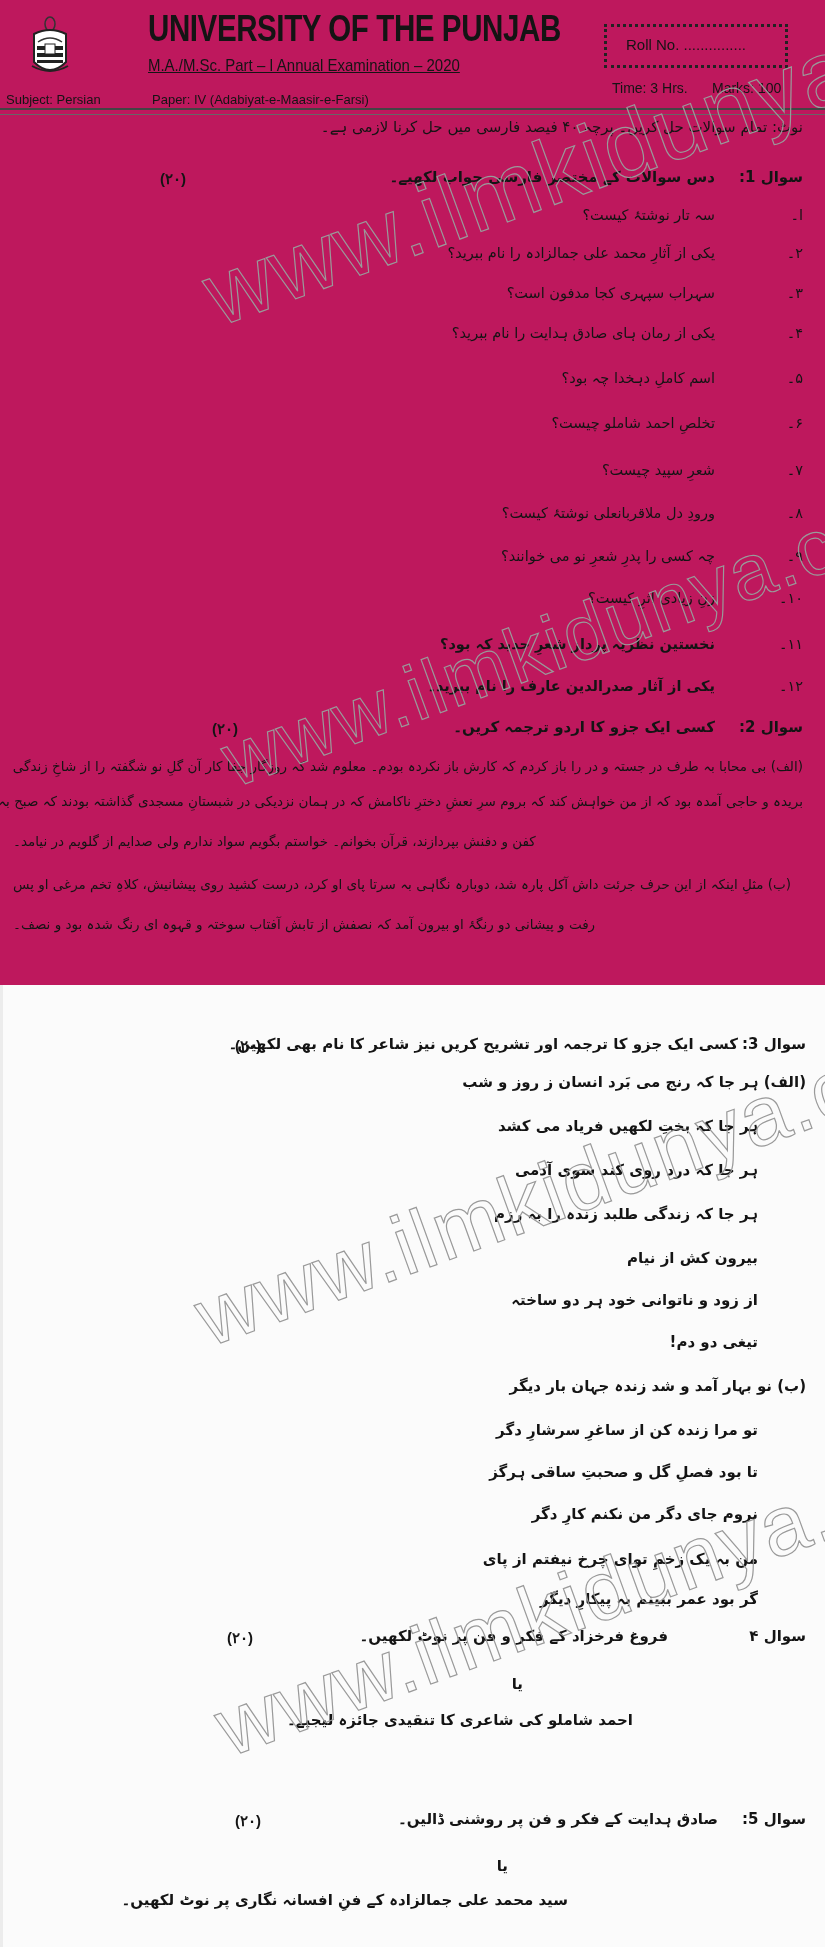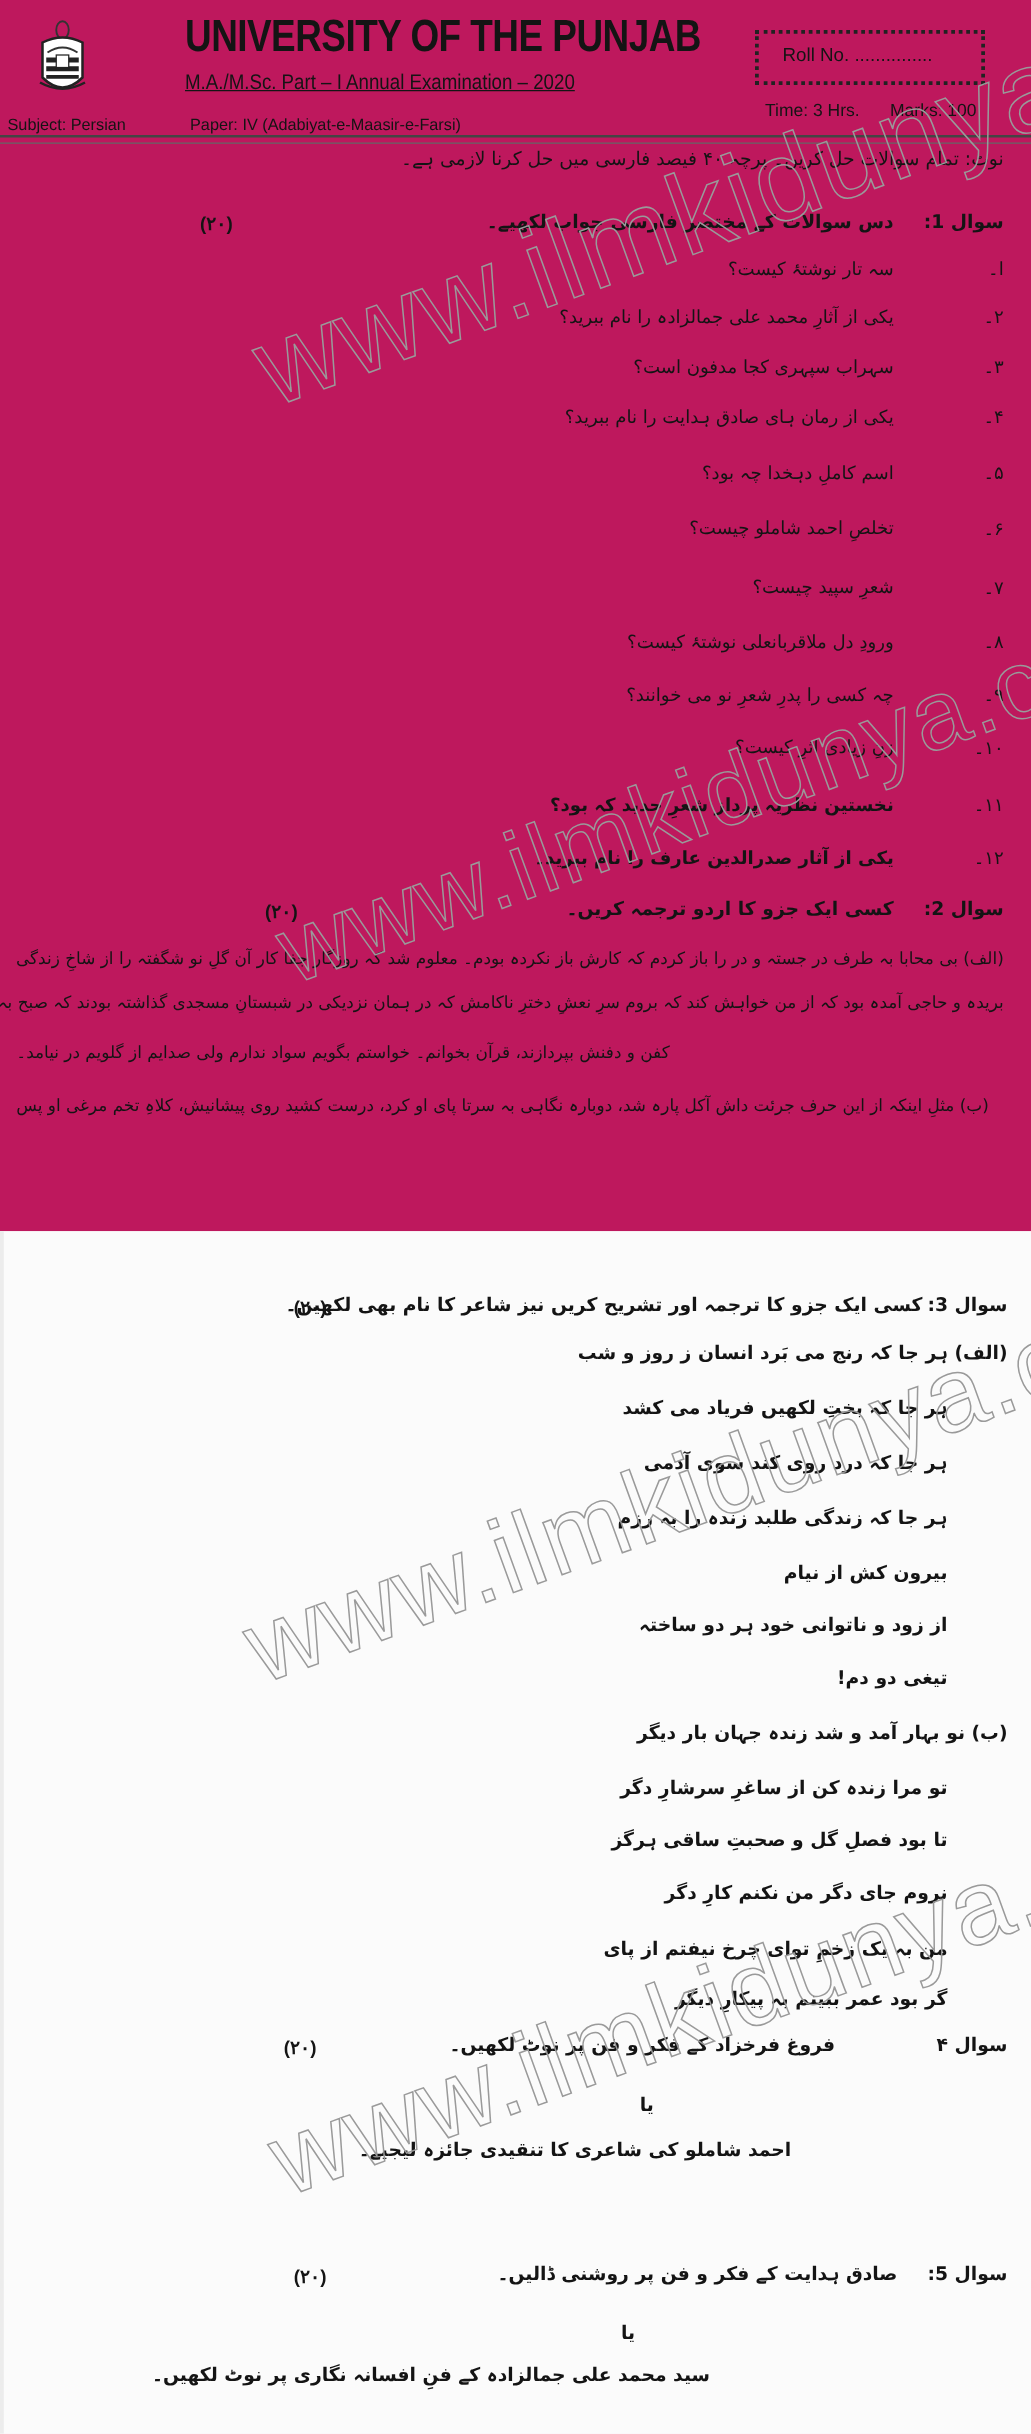--- a/index.html
+++ b/index.html
@@ -116,20 +116,21 @@
   </div>
 
   <div class="abs rtl qlabel" style="right:22px; top:718px;">سوال 2:</div>
   <div class="abs rtl qhead" style="right:110px; top:718px;">کسی ایک جزو کا اردو ترجمہ کریں۔</div>
   <div class="abs ltr marksTag" style="left:212px; top:720px;">(۲۰)</div>
 
   <div class="abs rtl para" style="right:22px; top:758px; width:790px;">(الف) بی محابا بہ طرف در جستہ   و در را باز کردم کہ کارش  باز نکردہ بودم۔ معلوم شد کہ روزگار جفا کار آن گلِ نو شگفتہ را از شاخِ زندگی</div>
   <div class="abs rtl para" style="right:22px; top:793px; width:790px;">بریدہ و حاجی آمدہ بود کہ از من خواہش کند کہ  بروم سرِ  نعشِ دخترِ ناکامش کہ در ہمان نزدیکی در شبستانِ مسجدی گذاشتہ بودند  کہ صبح بہ</div>
   <div class="abs rtl para" style="right:22px; top:833px; width:790px;">کفن و دفنش بپردازند، قرآن بخوانم۔ خواستم بگویم سواد ندارم ولی صدایم از گلویم در نیامد۔</div>
   <div class="abs rtl para" style="right:22px; top:876px; width:790px;">(ب) مثلِ اینکہ از این حرف جرئت داش آکل پارہ شد، دوبارہ نگاہی بہ سرتا پای او کرد، درست کشید روی پیشانیش، کلاہِ تخم مرغی او پس</div>
+  <div class="abs rtl para" style="right:22px; top:916px; width:790px;">رفت و پیشانی دو رنگۂ او بیرون آمد کہ نصفش از تابش آفتاب سوختہ و قہوہ ای رنگ شدہ بود و نصف۔</div>
 
   <div class="watermark" style="left:190px; top:248px;">www.ilmkidunya.com</div>
   <div class="watermark" style="left:210px; top:720px; font-size:78px;">www.ilmkidunya.com</div>
 </div>
 
 <div class="page p2">
 
   <div class="abs rtl qlabel" style="right:22px; top:50px;">سوال 3:</div>
   <div class="abs rtl qhead" style="right:90px; top:50px;">کسی ایک جزو کا ترجمہ اور تشریح کریں نیز شاعر کا نام بھی لکھیں۔</div>
   <div class="abs ltr marksTag" style="left:232px; top:52px;">(۲۰)</div>

